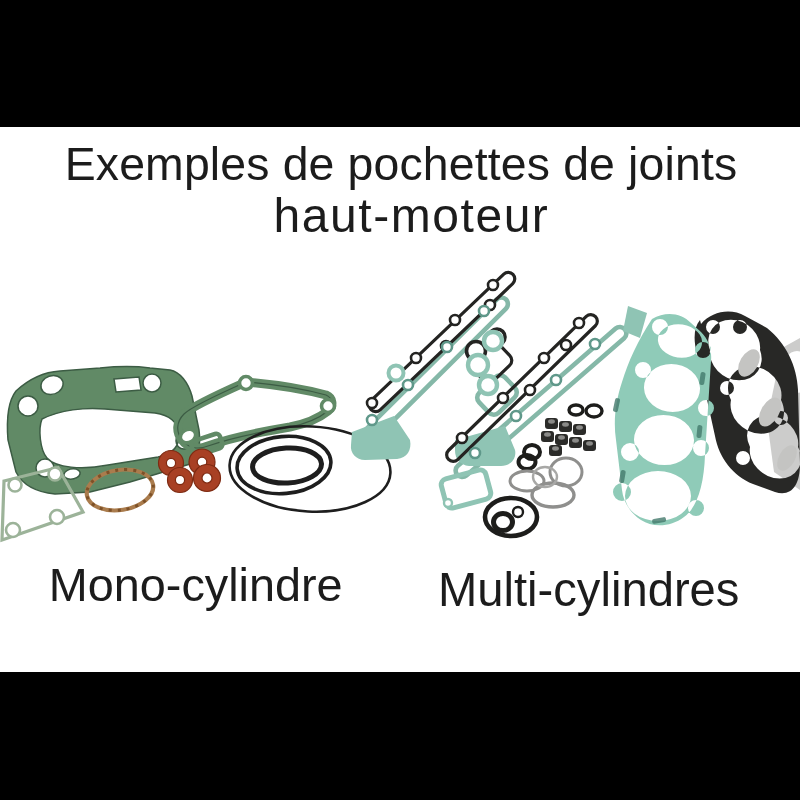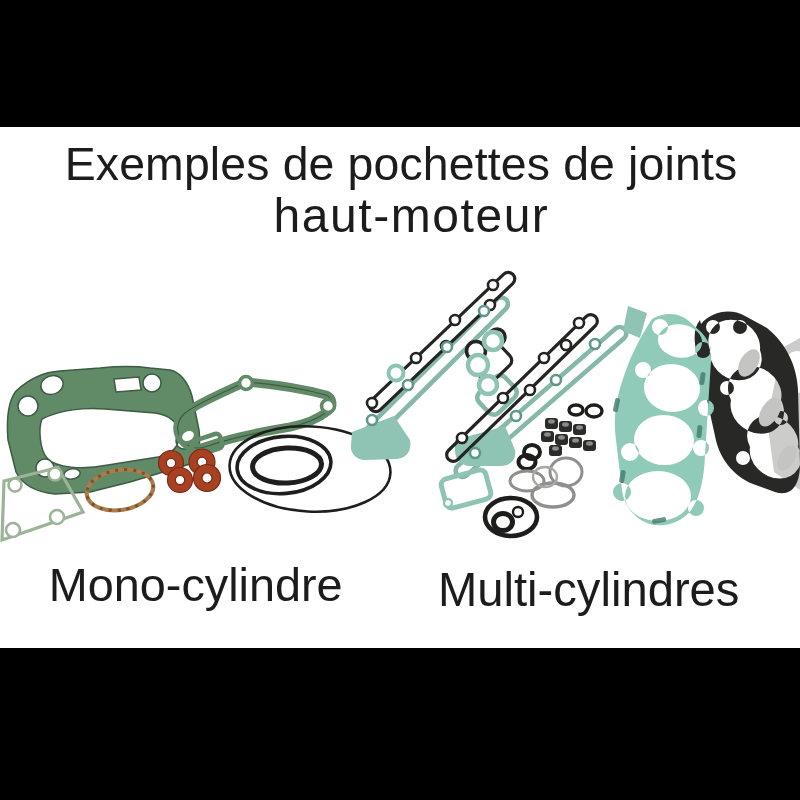--- a/index.html
+++ b/index.html
@@ -1,16 +1,16 @@
 <!DOCTYPE html>
 <html><head>
 <meta charset="utf-8">
 <style>
   html,body{margin:0;padding:0;background:#000;}
-  #stage{position:relative;width:800px;height:648px;background:#ffffff;overflow:hidden;}
+  #stage{position:relative;width:800px;height:800px;background:#ffffff;overflow:hidden;}
   svg{display:block;}
 </style>
 </head>
 <body>
 <div id="stage">
 <svg width="800" height="800" viewBox="0 0 800 800">
   <rect x="0" y="0" width="800" height="800" fill="#000000"></rect>
   <rect x="0" y="127" width="800" height="545" fill="#ffffff"></rect>
 
   <g font-family="Liberation Sans, sans-serif" fill="#1c1c1c">

